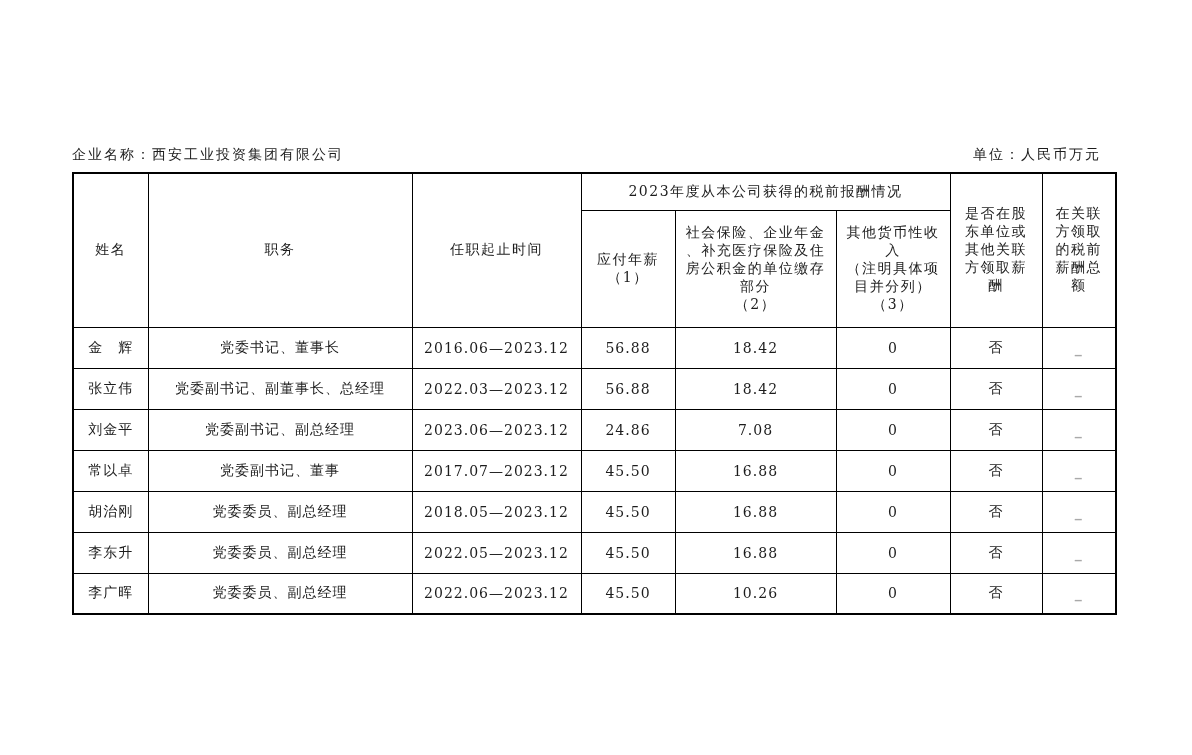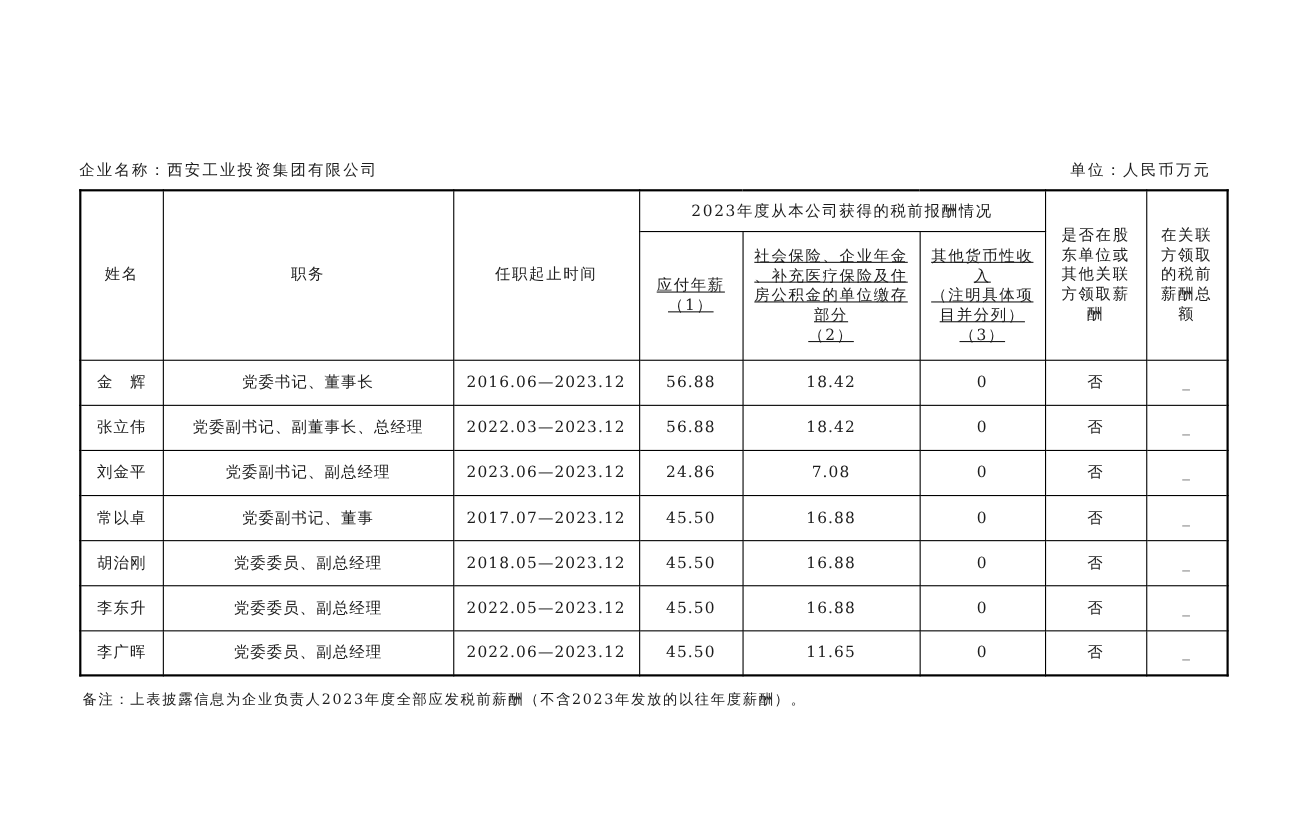--- a/index.html
+++ b/index.html
@@ -51,21 +51,21 @@
     font-size: 14px;
     overflow: hidden;
   }
   .salary-table thead th { letter-spacing: 1.5px; padding: 2px 8px; }
   .salary-table tbody td { letter-spacing: 1px; padding: 2px 6px; }
 
   tr.hdr-top    { height: 37px; }
   tr.hdr-sub    { height: 117px; }
   tr.data-row   { height: 41px; }
 
-  .pre       { white-space: pre-line; text-decoration: underline; }
+  .pre       { white-space: pre-line; }
   .wrap-any  { line-break: anywhere; word-break: break-all; }
   th.col7-h  { padding: 2px 5px; }
   th.col8-h  { padding: 2px 4px; margin-left: 16px; }
   td.term    { white-space: nowrap; letter-spacing: 1px; }
   td.muted-dash { color: #a9a9a9; font-weight: bold; }
 
   .footnote {
     position: absolute;
     top: 627px; left: 75px;
     font-size: 13px;
@@ -172,23 +172,22 @@
         <td>16.88</td>
         <td>0</td>
         <td>否</td>
         <td class="muted-dash">_</td>
       </tr>
       <tr class="data-row">
         <td>李广晖</td>
         <td>党委委员、副总经理</td>
         <td class="term">2022.06—2023.12</td>
         <td>45.50</td>
-        <td>11.65</td>
+        <td>10.26</td>
         <td>0</td>
         <td>否</td>
         <td class="muted-dash">_</td>
       </tr>
     </tbody>
   </table>
 
-  <div class="footnote">备注：上表披露信息为企业负责人2023年度全部应发税前薪酬（不含2023年发放的以往年度薪酬）。</div>
 
 </div>
 
 </body></html>

